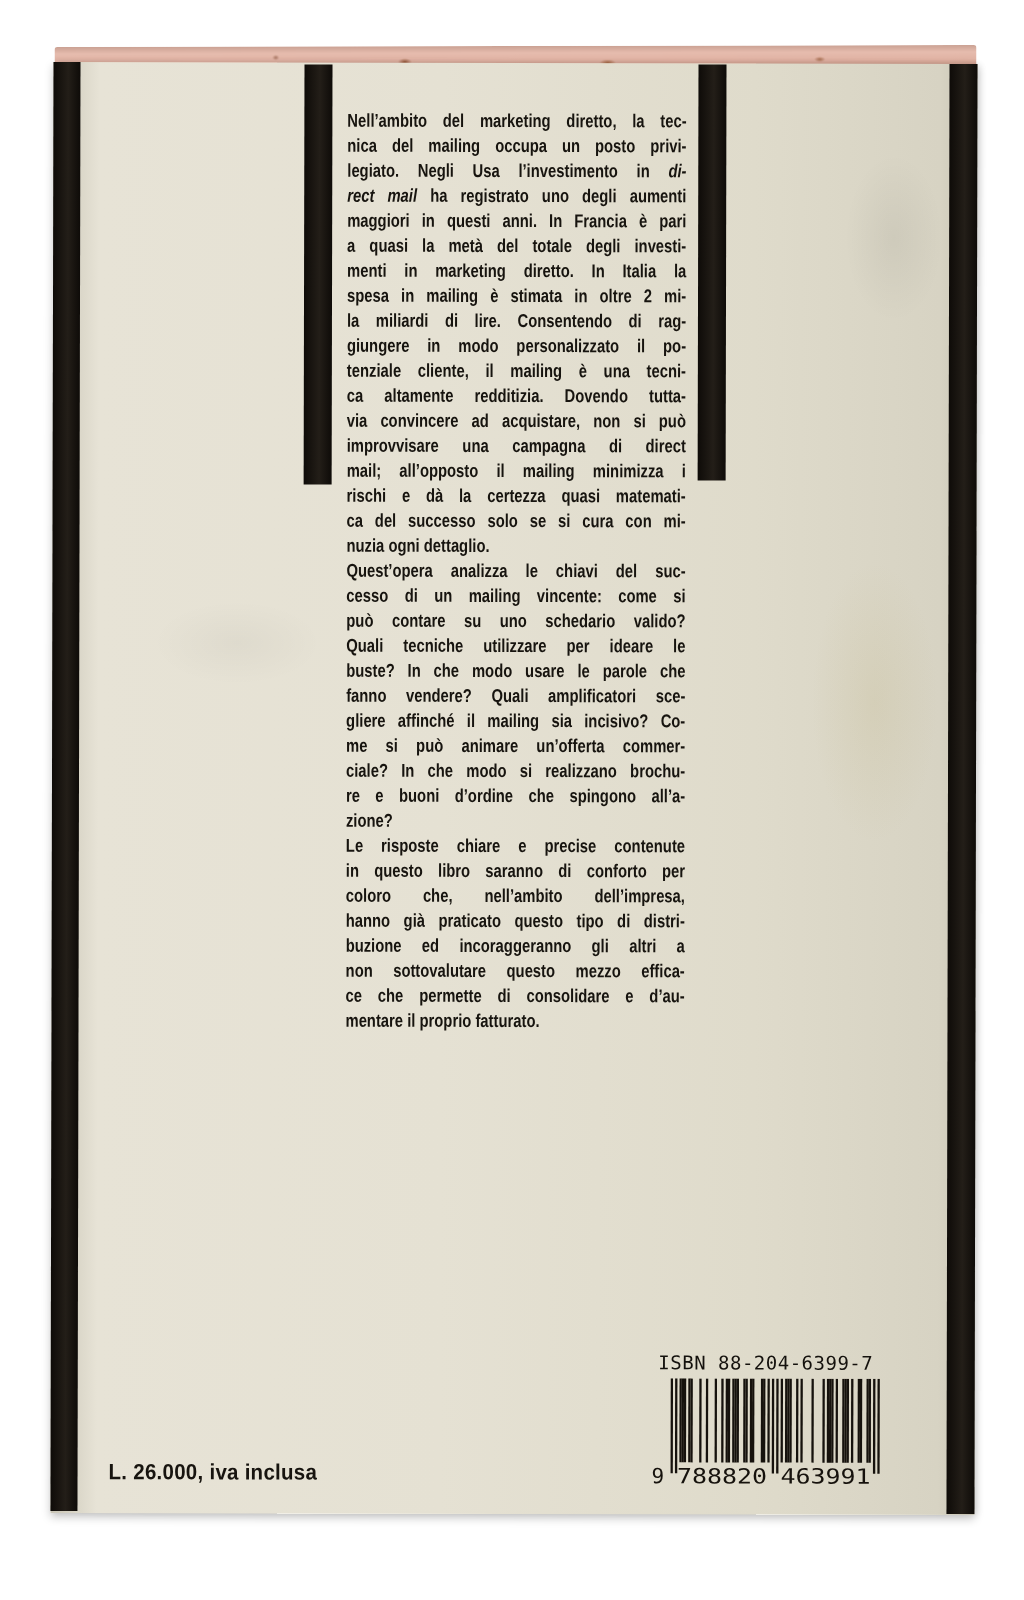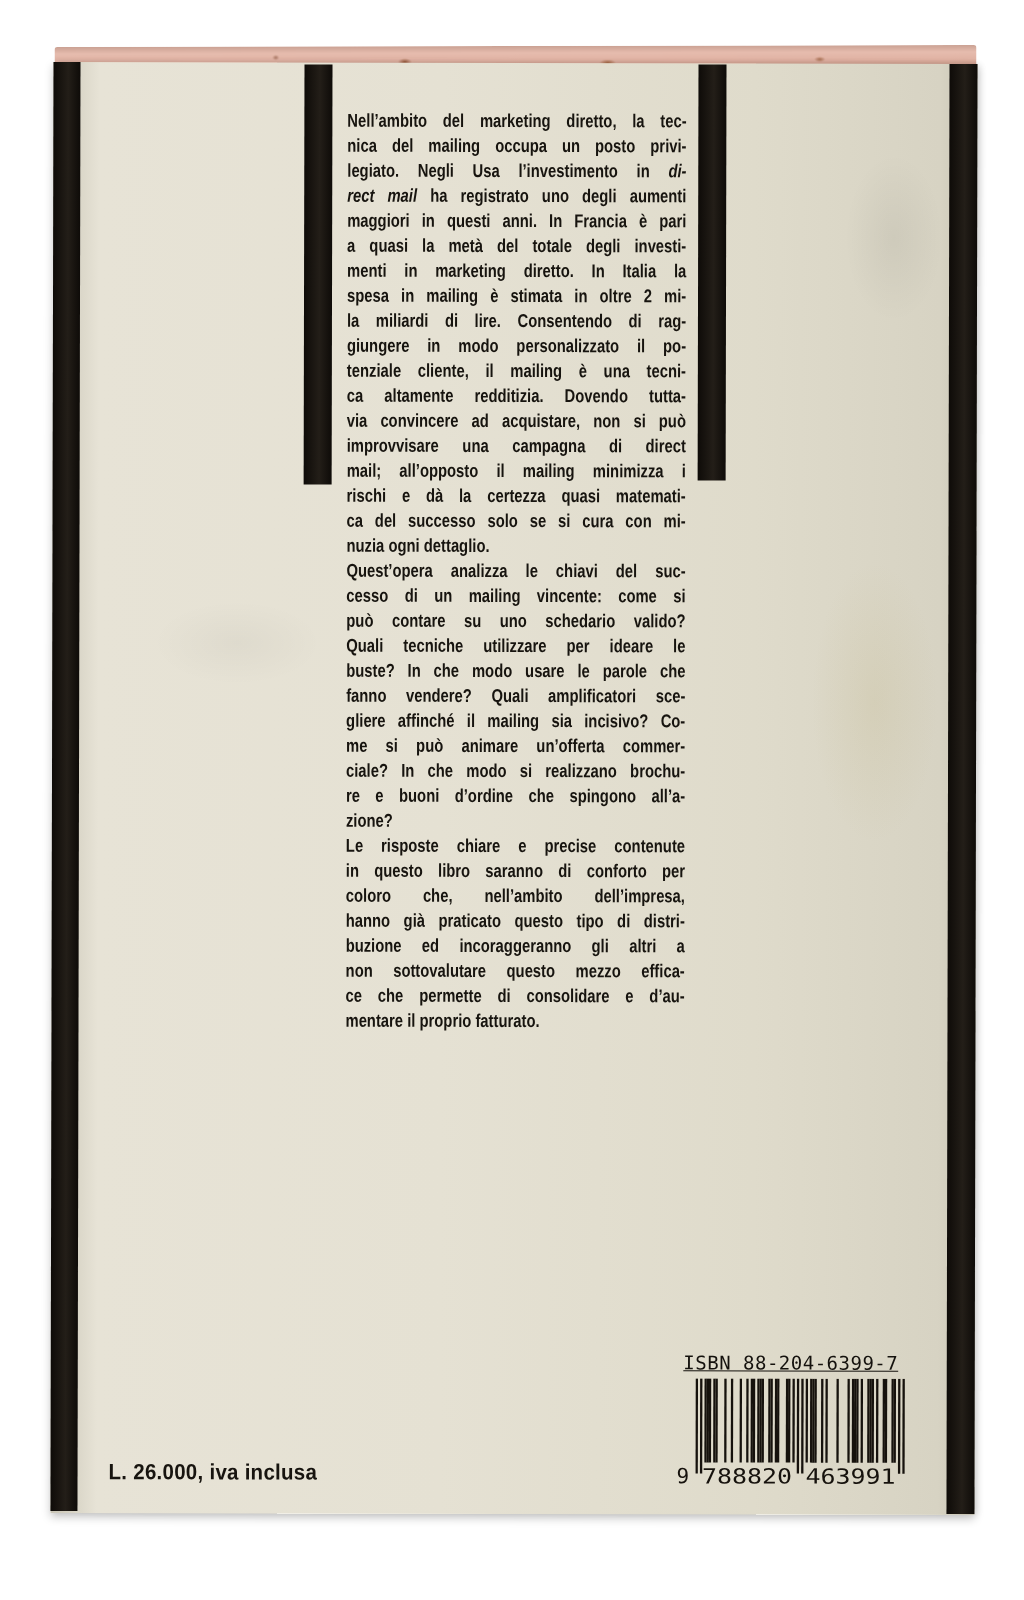--- a/index.html
+++ b/index.html
@@ -40,21 +40,21 @@
   .blurb{position:absolute;left:294px;top:45px;width:424px;
     transform:scaleX(.80);transform-origin:0 0;
     font-weight:700;font-size:18.5px;line-height:25px;color:#17140f;}
   .blurb .line{text-align:justify;text-align-last:justify;height:25px;}
   .blurb .line.last{text-align-last:left;}
 
   .price{position:absolute;left:58px;top:1397px;
     font-weight:700;font-size:22px;letter-spacing:.3px;color:#17140f;
     transform:scaleX(.93);transform-origin:0 0;white-space:nowrap;}
 
-  .barcode-block{position:absolute;left:622px;top:1288px;width:236px;color:#14110d;text-decoration:underline;}
+  .barcode-block{position:absolute;left:597px;top:1288px;width:236px;color:#14110d;}
   .isbn-label{font-family:"DejaVu Sans Mono",monospace;font-size:19px;
     letter-spacing:.5px;text-align:center;white-space:nowrap;}
   .bars{margin-top:5px;}
 </style>
 </head>
 <body>
 
 <div class="photo">
   <div class="book">
     <div class="top-edge"></div>

